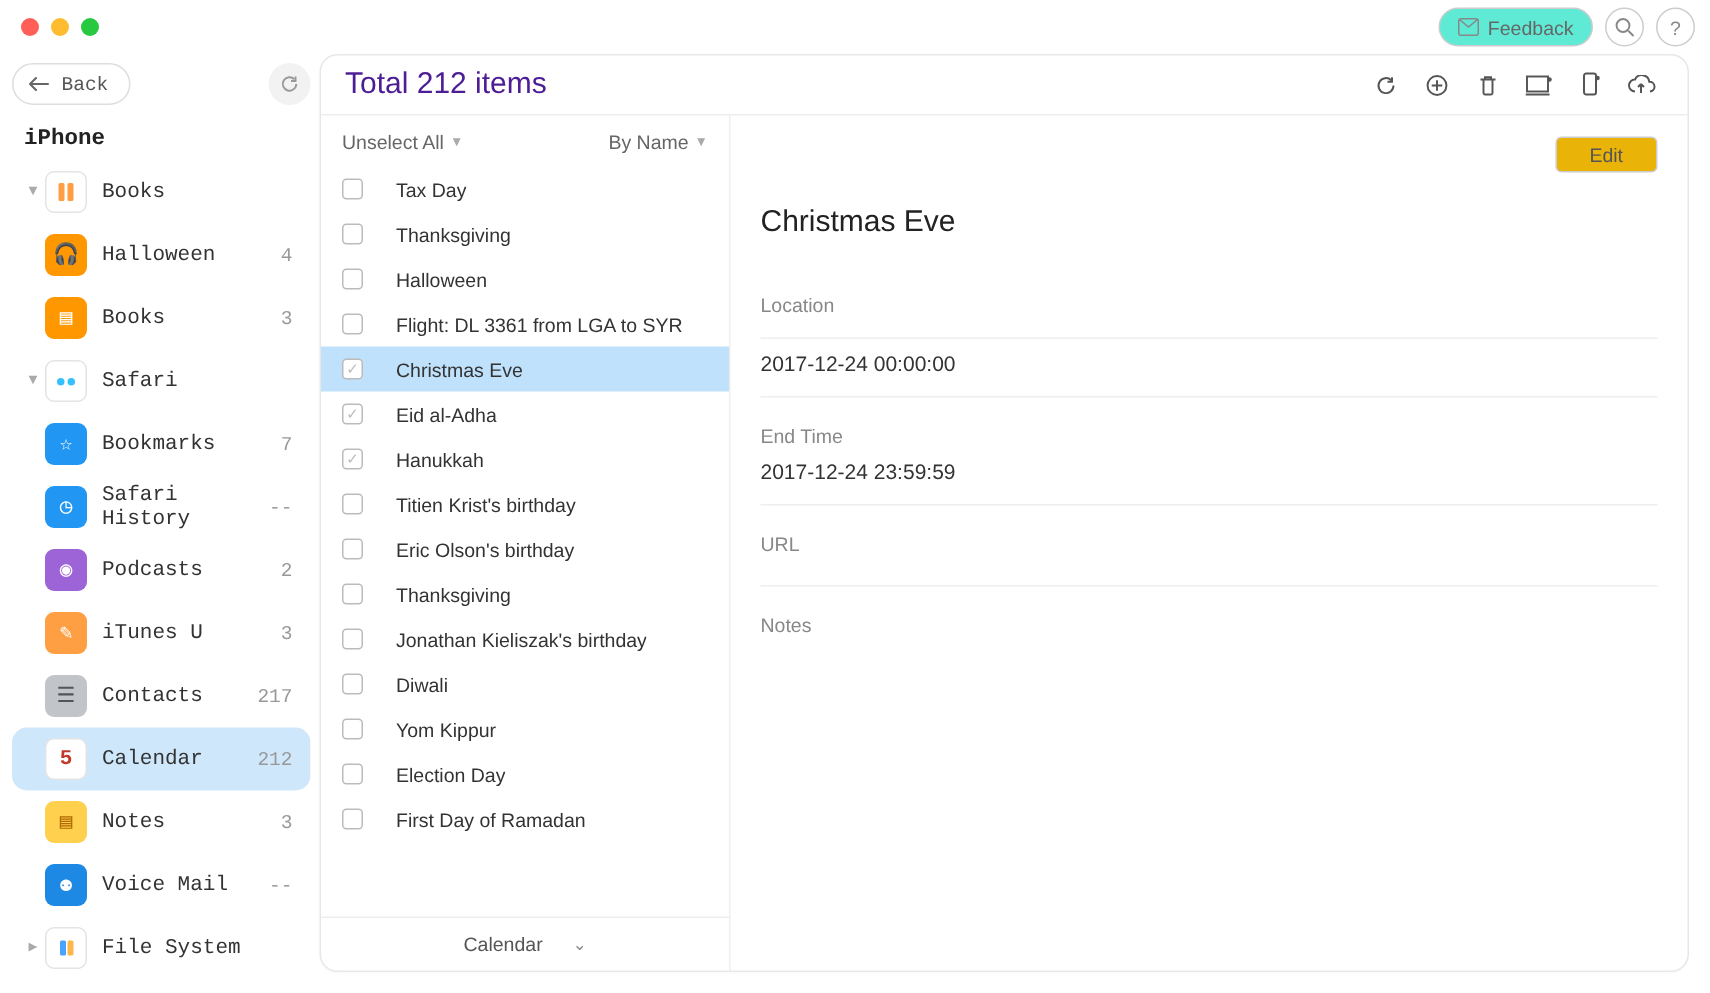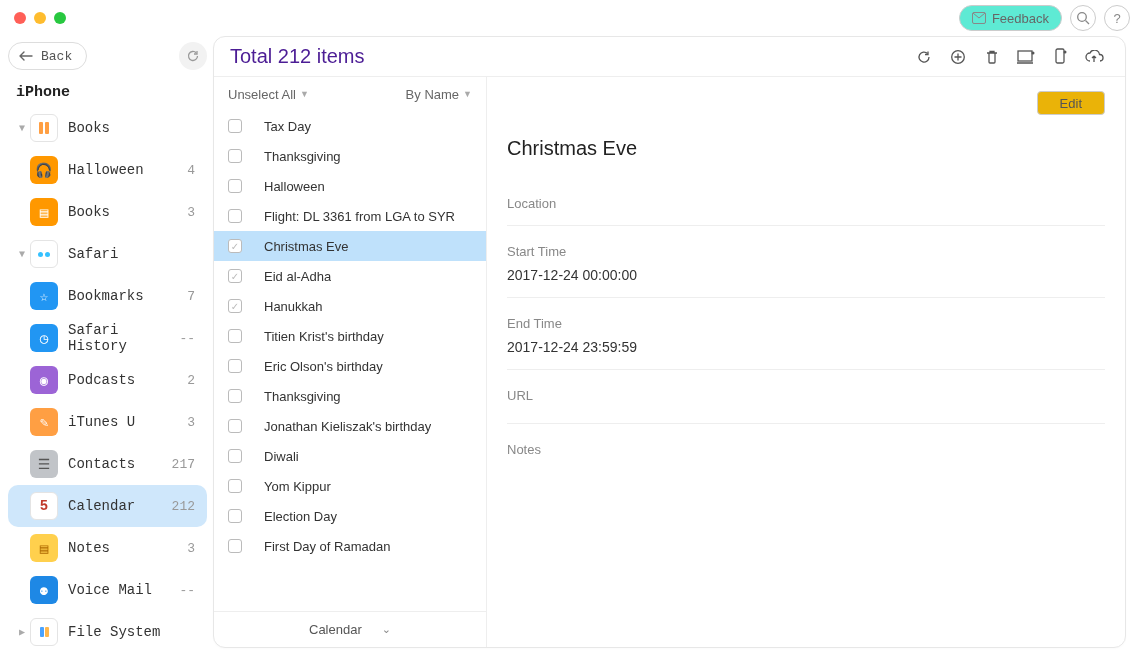--- a/index.html
+++ b/index.html
@@ -365,21 +365,20 @@
             <button class="edit-btn">
               <span>Edit</span>
             </button>
           </div>
           <div class="detail-title">Christmas Eve</div>
 
           <div class="field-label field-under">
             <span>Location</span>
           </div>
 
-          <div class="field-label">Start Time</div>
           <div class="field-value field-under">2017-12-24 00:00:00</div>
 
           <div class="field-label">End Time</div>
           <div class="field-value field-under">2017-12-24 23:59:59</div>
 
           <div class="field-label field-under">
             <span>URL</span>
             <div class="field-blank"></div>
           </div>
 

